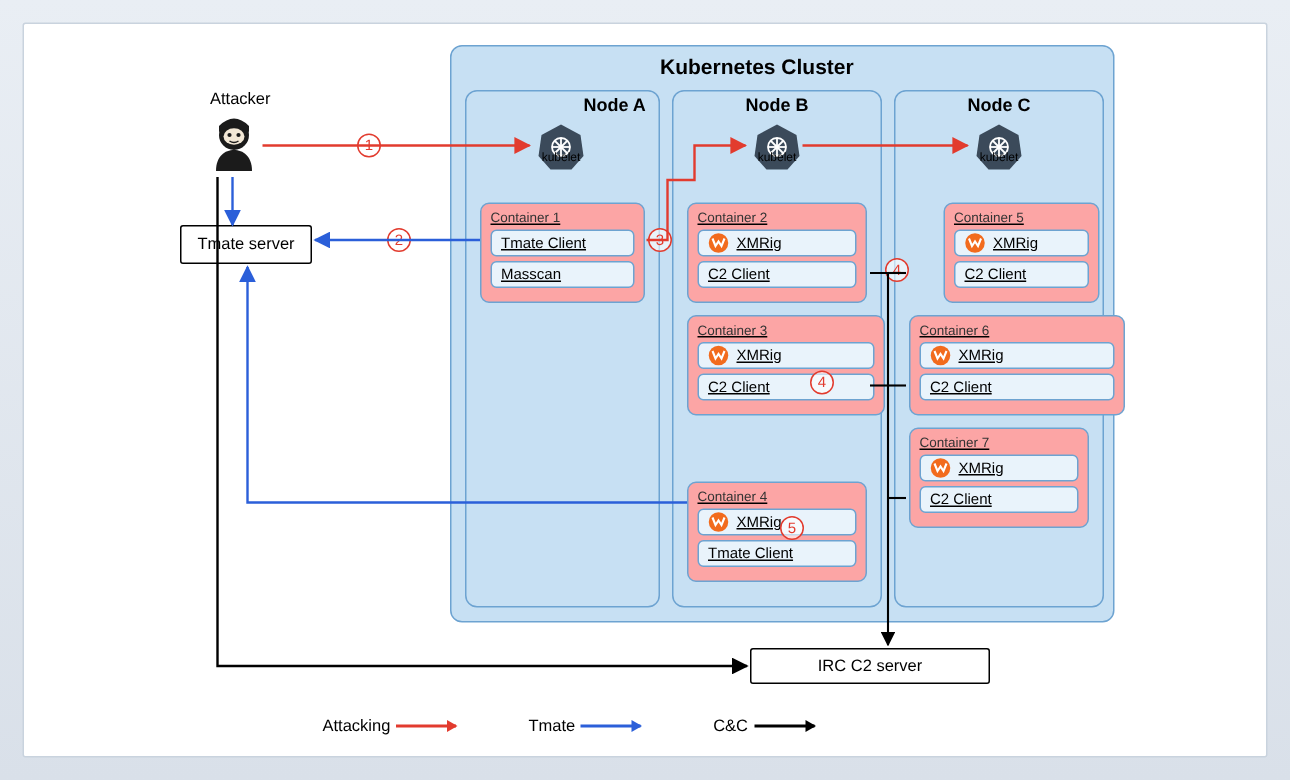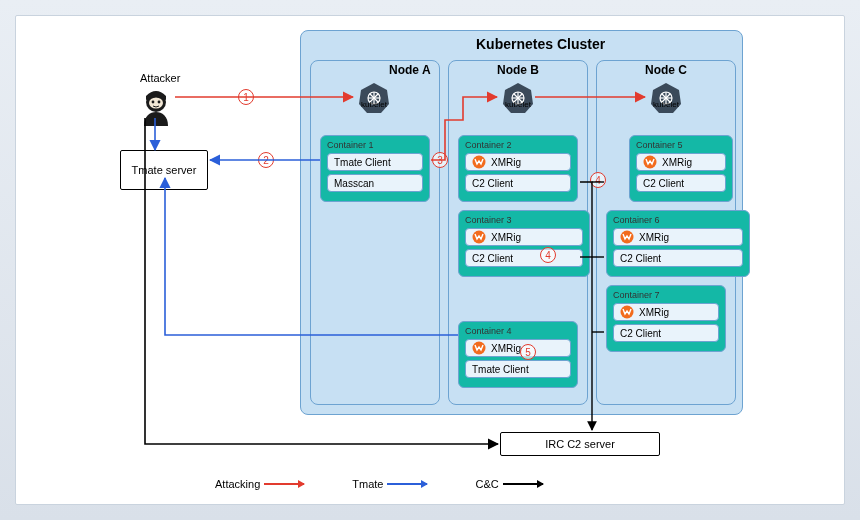--- a/index.html
+++ b/index.html
@@ -26,39 +26,39 @@
   .cluster {
     position: absolute;
     border: 1px solid #6da3d1;
     background: #c7e0f3;
     border-radius: 8px;
   }
   .cluster-title {
     position: absolute;
     font-weight: bold;
     font-size: 14px;
-    margin-left: 36px;
   }
   .node {
     position: absolute;
     border: 1px solid #6da3d1;
     background: #c7e0f3;
     border-radius: 8px;
   }
   .node-title {
     position: absolute;
     font-weight: bold;
     font-size: 12px;
   }
   .container {
     position: absolute;
     border: 1px solid #6da3d1;
-    background: #14b8a6;
+    background: #fca5a5;
     border-radius: 6px;
     padding: 4px 6px 6px 6px;
+    text-decoration: underline;
   }
   .container-label {
     font-size: 9px;
     color: #333;
     margin-bottom: 3px;
   }
   .pill {
     border: 1px solid #6da3d1;
     background: #e9f3fb;
     border-radius: 4px;
@@ -282,34 +282,34 @@
         <circle cx="7" cy="7" r="6.5" fill="#f26b1d"></circle>
         <path d="M3 4 L5 9 L7 6 L9 9 L11 4" fill="none" stroke="#fff" stroke-width="1.4"></path>
       </svg>
     <span>XMRig</span>
   </div>
   <div class="pill">
       <span>C2 Client</span>
     </div>
 </div>
 
-<div class="attacker" style="left:140px; top:60px;margin-top:12px;">
+<div class="attacker" style="left:140px; top:60px;">
   <div class="attacker-label">Attacker</div>
   <svg width="32" height="40" viewBox="0 0 32 40">
     <path d="M4 38 C4 28 10 24 16 24 C22 24 28 28 28 38 Z" fill="#1b1b1b"></path>
     <circle cx="16" cy="14" r="10" fill="#1b1b1b"></circle>
     <ellipse cx="16" cy="15" rx="7" ry="5.5" fill="#f3e8d6"></ellipse>
     <circle cx="13" cy="14" r="1.4" fill="#1b1b1b"></circle>
       <circle cx="19" cy="14" r="1.4" fill="#1b1b1b"></circle>
     <path d="M13 18 Q16 20 19 18" stroke="#1b1b1b" fill="none" stroke-width="1"></path>
     <path d="M6 8 Q16 -2 26 8 L26 12 Q16 6 6 12 Z" fill="#1b1b1b"></path>
   </svg>
 </div>
 
-<div class="simple-box" style="left:120px; top:150px; width:88px; height:40px;">Tmate server</div>
+<div class="simple-box" style="left:120px; top:150px; width:88px; height:26px;">Tmate server</div>
 
 <div class="simple-box" style="left:500px; top:432px; width:160px; height:24px;">IRC C2 server</div>
 
 <div class="legend" style="left:185px; top:478px;">
   <div class="legend-item">
     <span>Attacking</span>
     <div class="legend-line" style="background:#e23b2e;color:#e23b2e;"></div>
   </div>
   <div class="legend-item">
     <span>Tmate</span>

